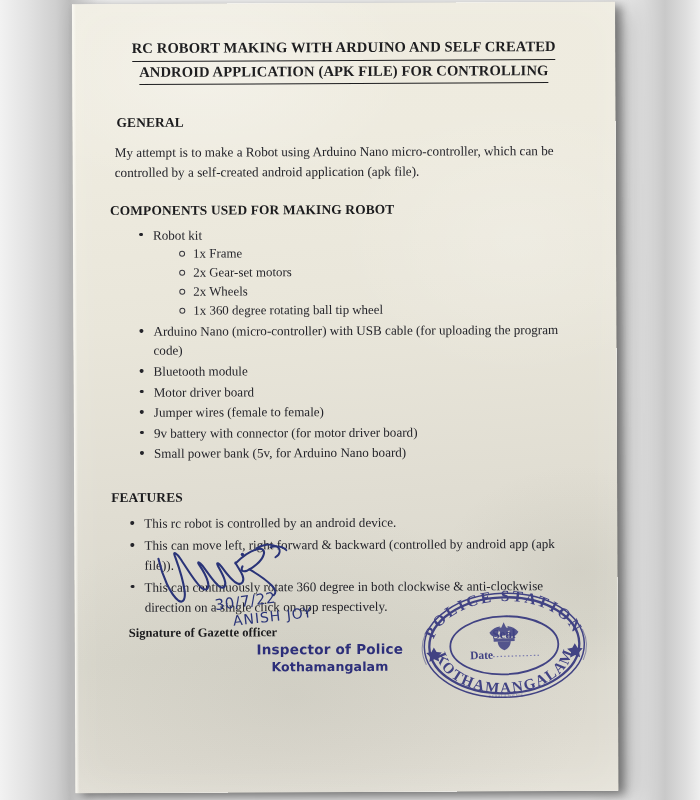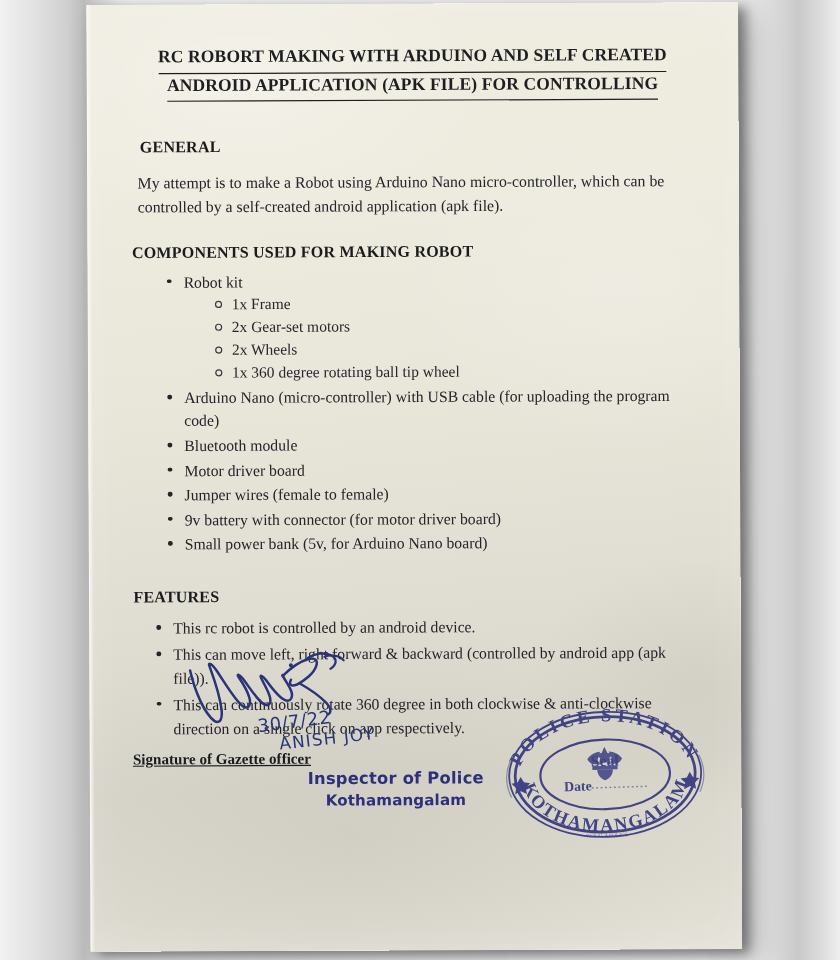--- a/index.html
+++ b/index.html
@@ -226,26 +226,25 @@
     left: 158px;
     top: 66px;
     font-family: "DejaVu Sans", sans-serif;
     font-size: 14px;
     color: #2a3478;
     transform: rotate(-6deg);
     letter-spacing: 1px;
   }
   #sig-caption {
     position: absolute;
-    left: 36px;
+    left: 54px;
     top: 83px;
     font-weight: bold;
     font-size: 12.6px;
     color: #1b1b1d;
-    text-decoration: underline;
   }
   #stamp-text {
     position: absolute;
     left: 140px;
     top: 98px;
     width: 230px;
     text-align: center;
     font-family: "DejaVu Sans", sans-serif;
     color: #2d2f7a;
     line-height: 1.35;

